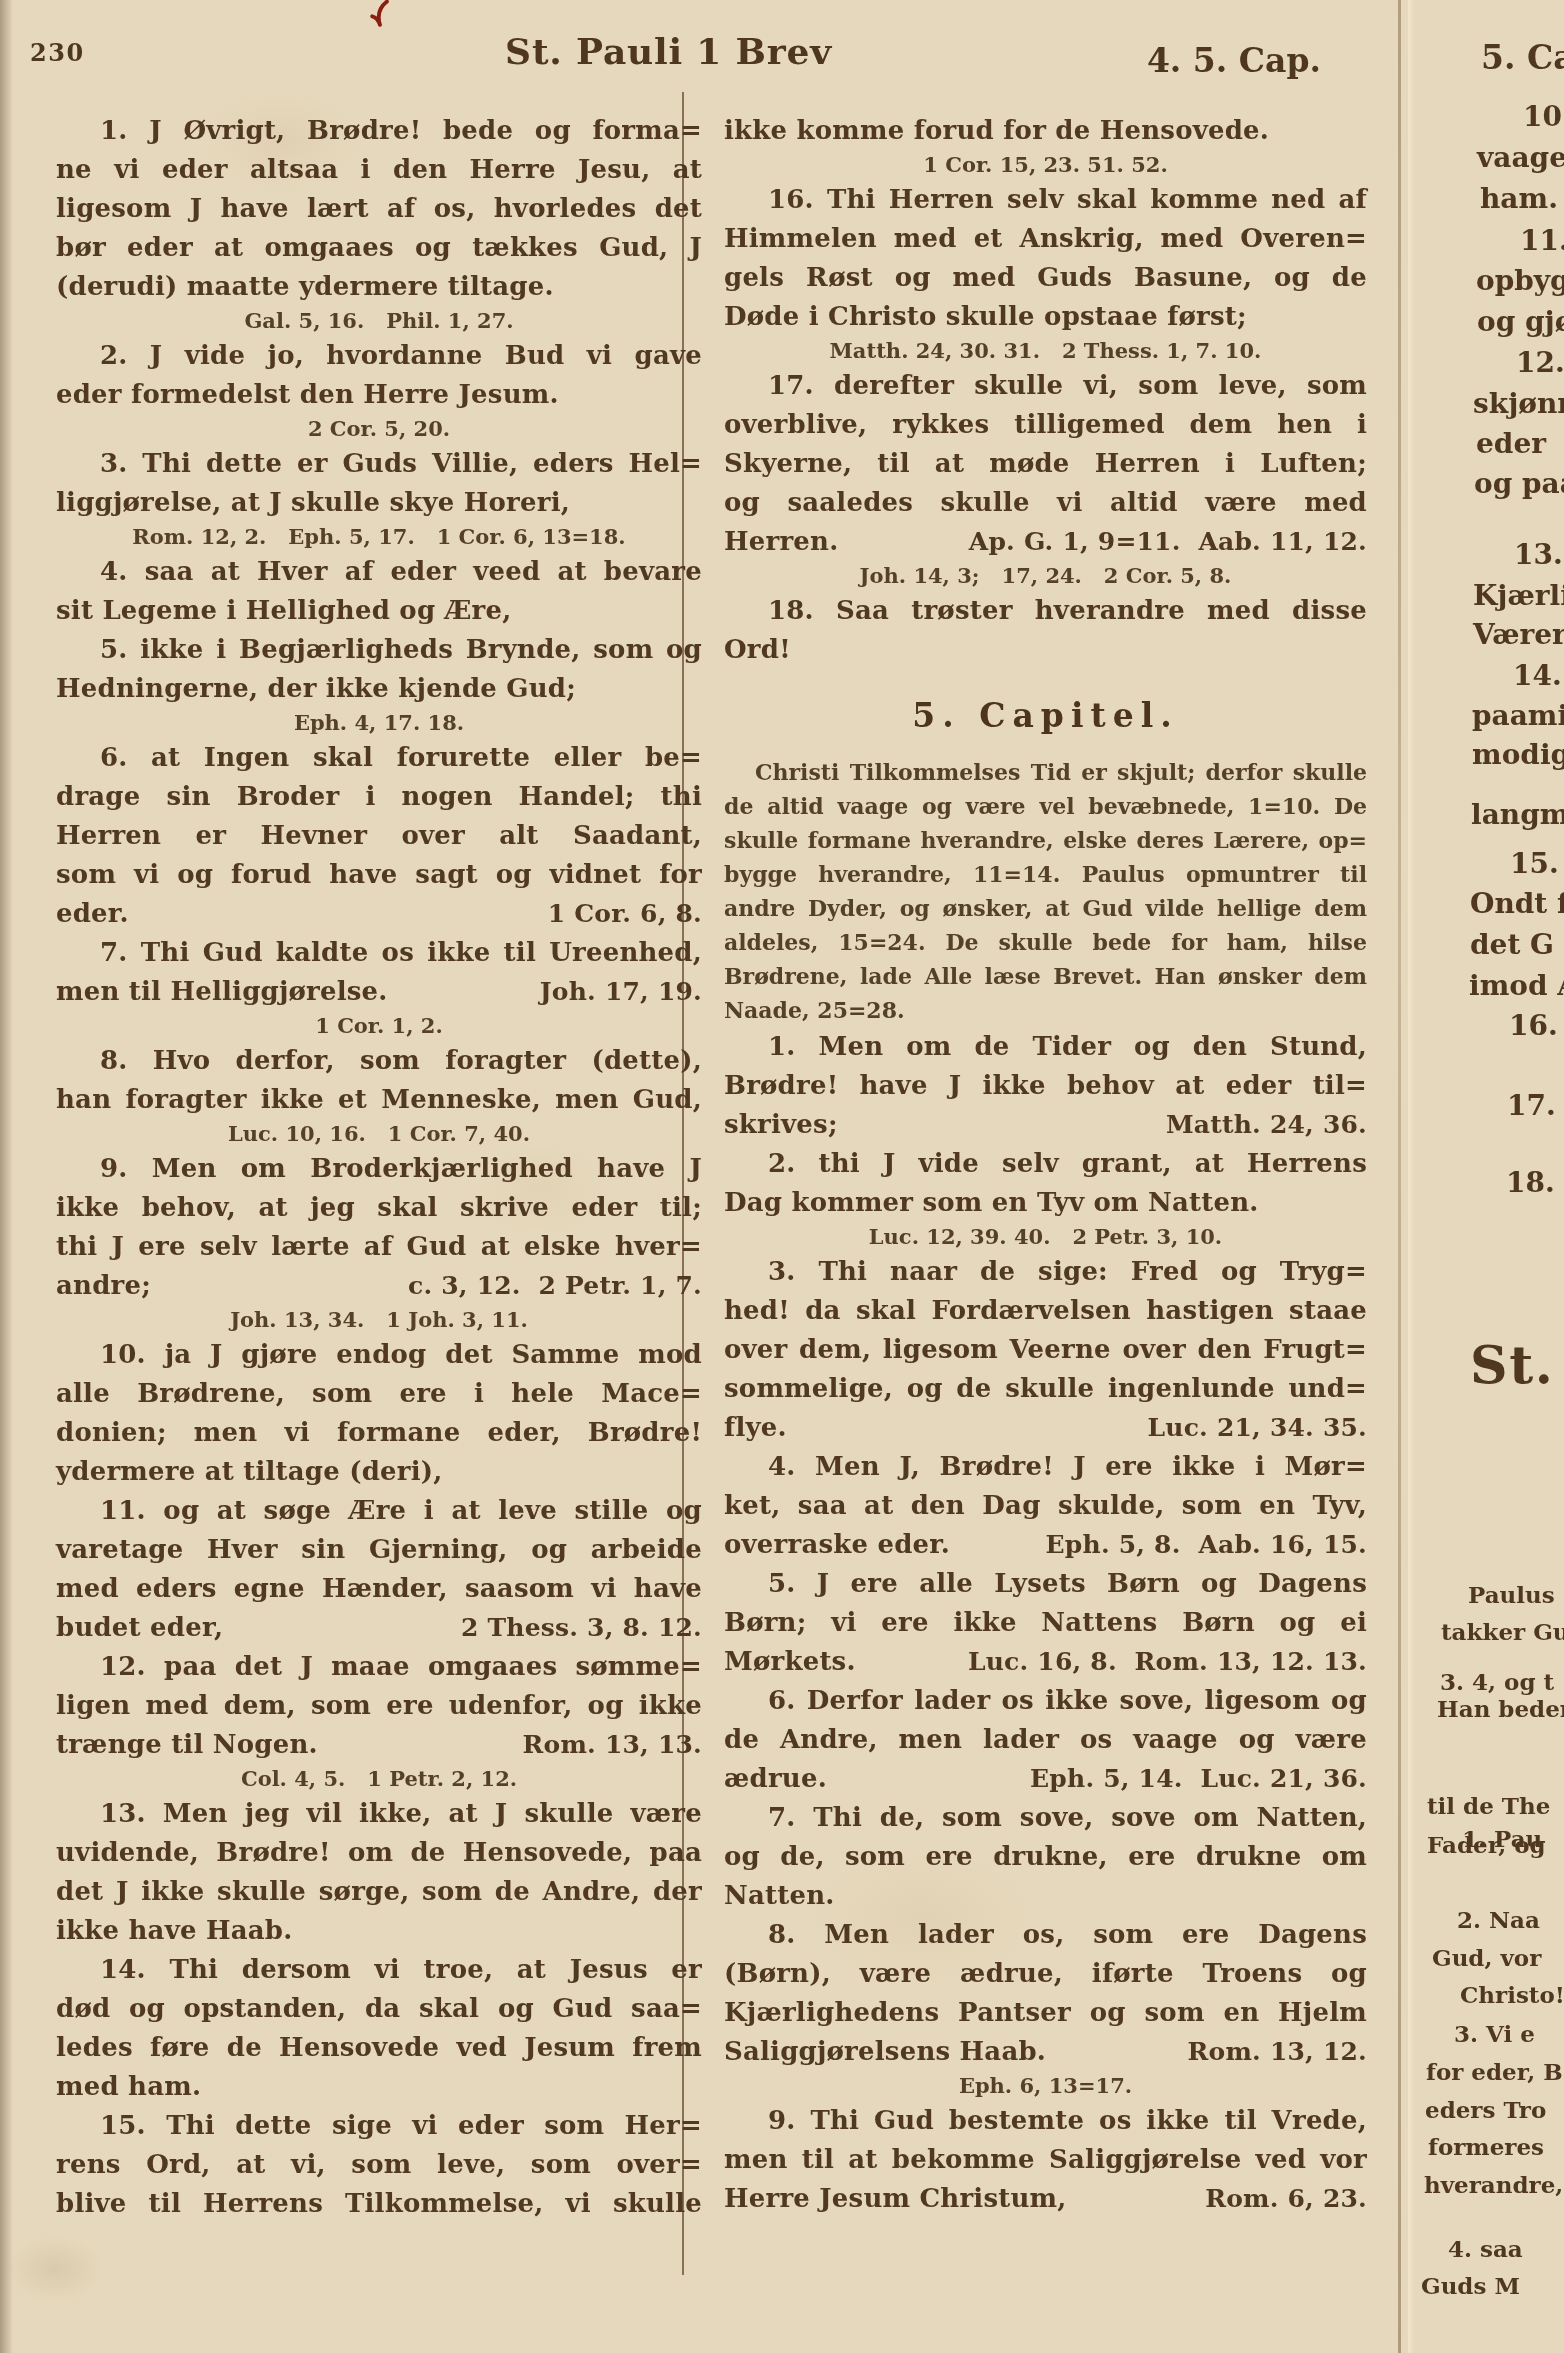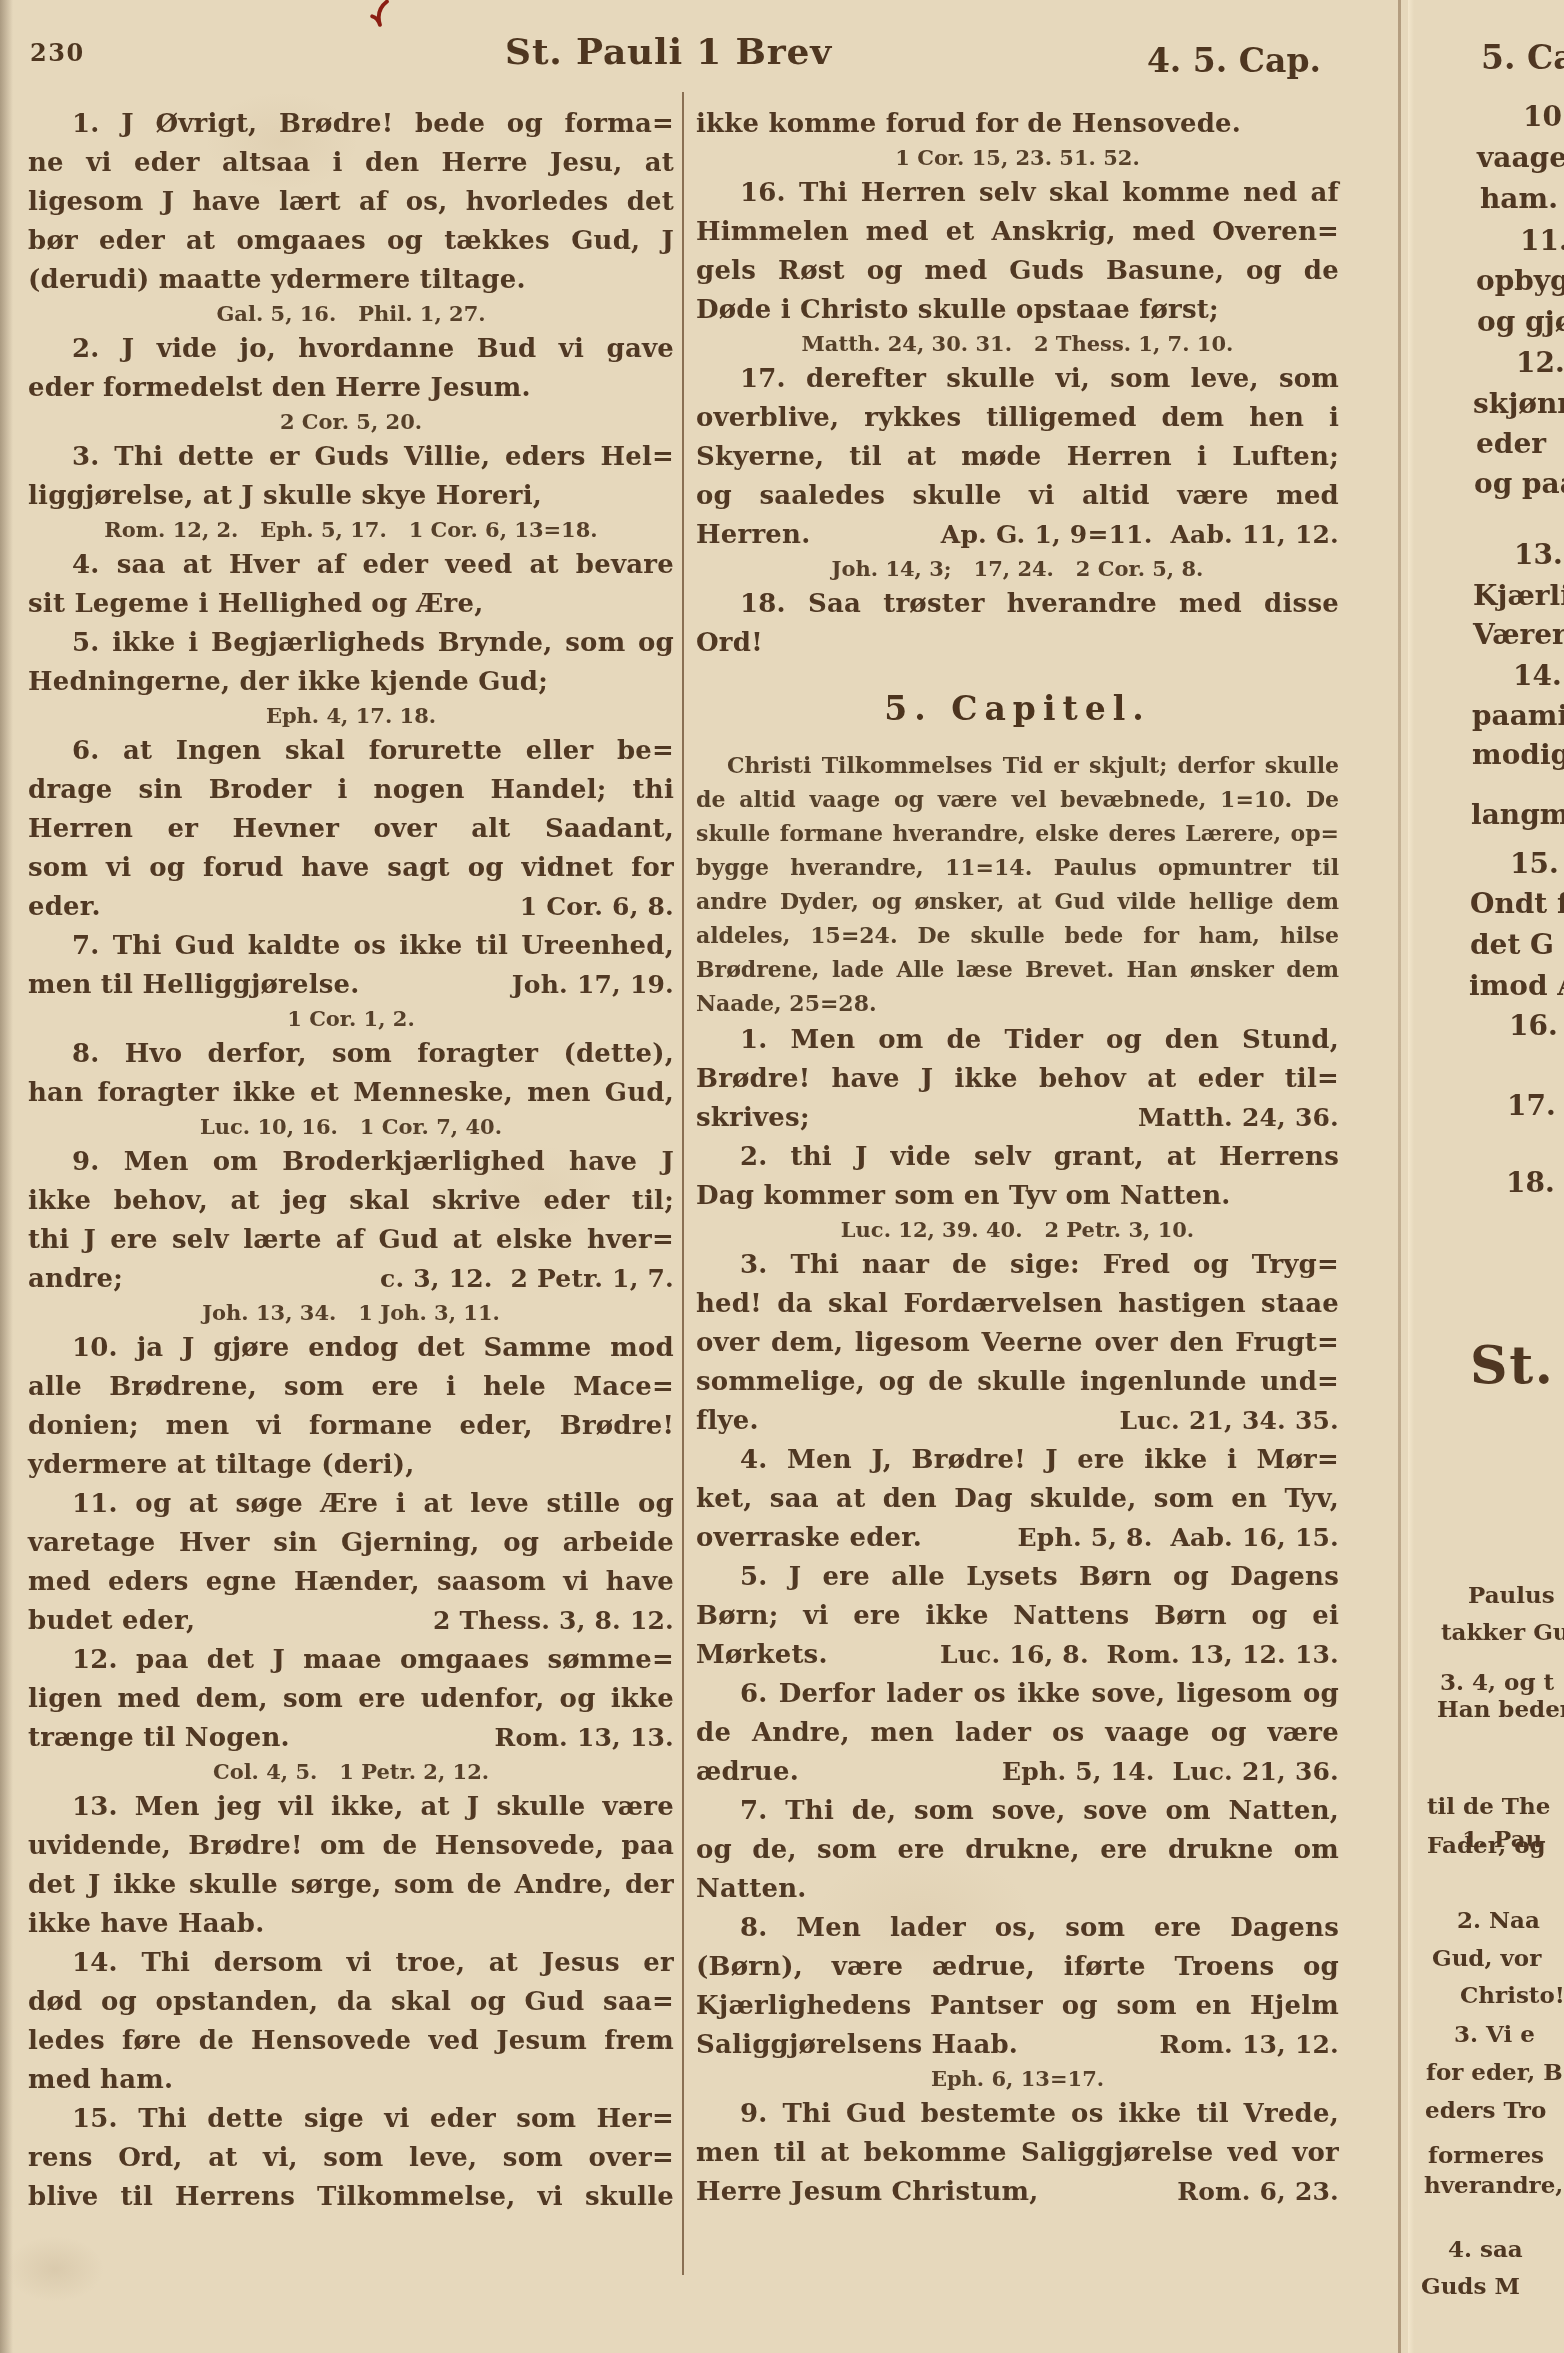--- a/index.html
+++ b/index.html
@@ -30,21 +30,21 @@
       radial-gradient(94px 63px at 540px 1189px, rgba(150,110,60,.05), transparent 70%),
       radial-gradient(70px 47px at 55px 2269px, rgba(110,80,40,.10), transparent 70%);
   }
   
   .hdr{position:absolute;color:#4e3620;font-weight:700;}
   #pgnum{left:30px;top:38px;font-size:24px;letter-spacing:1.6px;}
   #title{left:469px;top:30px;width:399px;text-align:center;font-size:36px;letter-spacing:0.8px;}
   #chap{left:1111px;top:41px;width:210px;text-align:right;font-size:33px;}
   
   #coldiv{position:absolute;left:682px;top:92px;width:2.3px;height:2183px;background:#6a4c30;opacity:.75;}
-  .col{position:absolute;top:104px;color:#503823;}
+  .col{position:absolute;top:111px;color:#503823;margin-left:28px;}
   #col-left{left:28px;width:646px;}
   #col-right{left:696px;width:643px;}
   .ln{font-size:26px;line-height:39px;font-weight:700;letter-spacing:0.2px;}
   .j{text-align:justify;text-align-last:justify;}
   .v{text-indent:44px;}
   .refc{font-size:21px;line-height:30px;text-align:center;white-space:pre;font-weight:700;color:#56402a;}
   .brl{display:flex;justify-content:space-between;align-items:baseline;}
   .brl .reftxt{font-size:25px;white-space:pre;font-weight:700;}
   .chap-head{font-size:33px;line-height:39px;text-align:center;letter-spacing:7px;margin:27px 0 20.3px 0;font-weight:700;color:#4c341e;}
   .sum{font-size:22px;line-height:34px;font-weight:700;color:#55402a;}
@@ -263,19 +263,19 @@
       <div class="frag f-s" style="left: 1437px; top: 1695px;">Han beder</div>
       <div class="frag f-s" style="left: 1462px; top: 1825px;">1. Pau</div>
       <div class="frag f-s" style="left: 1427px; top: 1792px;">til de The</div>
       <div class="frag f-s" style="left: 1427px; top: 1831px;">Fader, og</div>
       <div class="frag f-s" style="left: 1457px; top: 1906px;">2. Naa</div>
       <div class="frag f-s" style="left: 1432px; top: 1944px;">Gud, vor</div>
       <div class="frag f-s" style="left: 1431px; top: 1981px; margin-left: 29px;">Christo!</div>
       <div class="frag f-s" style="left: 1454px; top: 2020px;">3. Vi e</div>
       <div class="frag f-s" style="left: 1426px; top: 2058px;">for eder, B</div>
       <div class="frag f-s" style="left: 1425px; top: 2096px;">eders Tro</div>
-      <div class="frag f-s" style="left: 1428px; top: 2133px; margin-top: 8px;">formeres</div>
+      <div class="frag f-s" style="left: 1428px; top: 2133px;">formeres</div>
       <div class="frag f-s" style="left: 1424px; top: 2171px;">hverandre,</div>
       <div class="frag f-s" style="left: 1448px; top: 2235px;">4. saa</div>
       <div class="frag f-s" style="left: 1421px; top: 2272px;">Guds M</div>
     </div>
 </div>
 
 
 </body></html>

